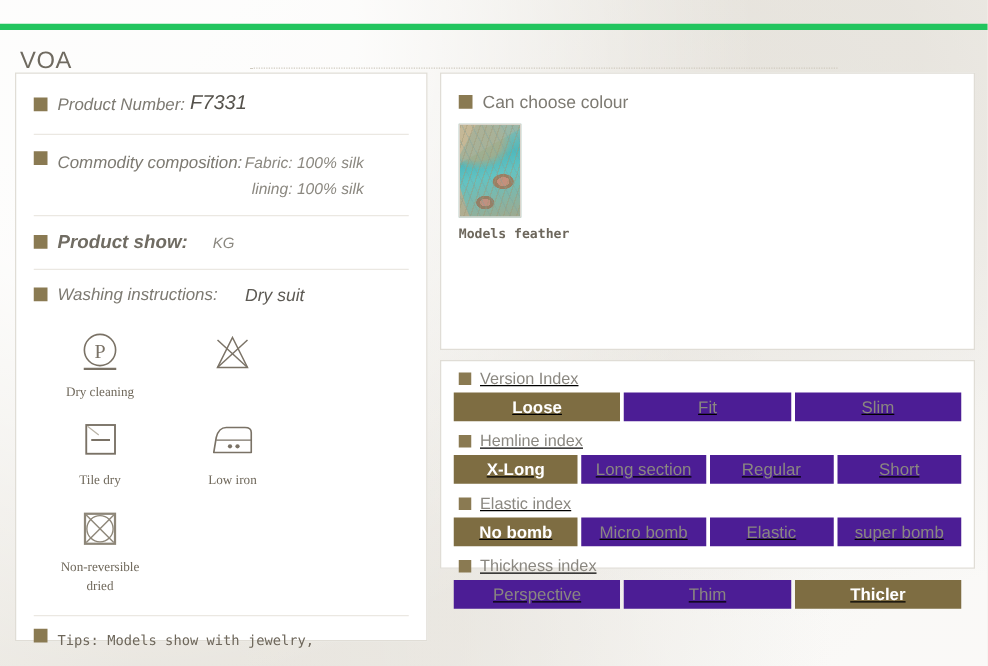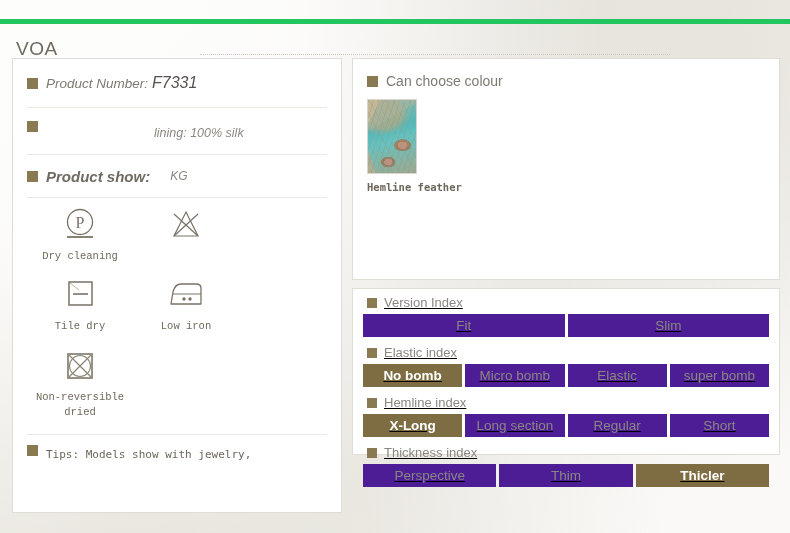--- a/index.html
+++ b/index.html
@@ -104,21 +104,21 @@
     color: #5d5a54;
     font-size: 14.5px;
   }
   .r-prodnum { height: 48px; align-items: center; }
   .r-prodnum .row-value { font-size: 16px; color: #55524c; margin-left: 4px; }
 
   .r-comp { padding-top: 13px; padding-bottom: 13px; }
   .comp-block { display: flex; flex-direction: column; line-height: 1.3; }
   .comp-l1 { color: #7d7a72; font-size: 13.5px; }
   .comp-l1 .small { font-size: 12.5px; color: #8b8880; margin-left: 2px; }
-  .comp-l2 { color: #8b8880; font-size: 12.5px; margin-left: 108px; margin-top: 4px; }
+  .comp-l2 { color: #8b8880; font-size: 12.5px; margin-left: 108px; margin-top: 4px; text-align: right; }
 
   .r-heavy { height: 42px; align-items: center; }
   .r-heavy .heavy-label { color: #706c63; font-size: 15px; font-weight: bold; }
   .r-heavy .heavy-unit  { color: #8b8880; font-size: 12px; margin-left: 20px; }
 
   .r-wash { height: 40px; align-items: center; }
   .r-wash .wash-value { color: #5d5a54; font-size: 14px; margin-left: 22px; }
 
   
   .care-grid {
@@ -133,21 +133,21 @@
     align-items: center;
     margin-bottom: 10px;
   }
   .care-item .glyph {
     height: 42px;
     display: flex;
     align-items: center;
     justify-content: center;
   }
   .care-item .caption {
-    font-family: Liberation Mono, monospace;
+    font-family: Liberation Serif, serif;
     font-size: 10.5px;
     color: #70695c;
     text-align: center;
     line-height: 1.45;
     margin-top: 3px;
     white-space: pre-line;
   }
 
   
   .tips-wrap { padding: 10px 14px 0 14px; display: flex; align-items: flex-start; }
@@ -253,34 +253,42 @@
       <span class="bullet"></span>
       <span class="row-label">Product Number:</span>
       <span class="row-value">F7331</span>
     </div>
 
     <div class="divider"></div>
 
     <div class="row r-comp">
       <span class="bullet"></span>
       <span class="comp-block">
+        <span class="comp-l1">
+          <span>Commodity composition</span><span>:</span><span class="small">Fabric:  100%  silk</span>
+        </span>
         <span class="comp-l2">lining:  100%  silk</span>
       </span>
     </div>
 
     <div class="divider"></div>
 
     <div class="row r-heavy">
       <span class="bullet"></span>
       <span class="heavy-label">Product  show:</span>
       <span class="heavy-unit">KG</span>
     </div>
 
     <div class="divider"></div>
 
+    <div class="row r-wash">
+      <span class="bullet"></span>
+      <span class="row-label">Washing instructions:</span>
+      <span class="wash-value">Dry suit</span>
+    </div>
 
     <div class="care-grid">
 
       <div class="care-item">
         <span class="glyph">
           <svg width="40" height="40" viewBox="0 0 40 40">
             <circle cx="20" cy="17" r="12.5" fill="none" stroke="#7a7266" stroke-width="1.3"></circle>
             <text x="20" y="23" font-family="Liberation Serif, serif" font-size="16" fill="#7a7266" text-anchor="middle">P</text>
             <line x1="7" y1="32" x2="33" y2="32" stroke="#7a7266" stroke-width="1.8"></line>
           </svg>
@@ -352,68 +360,69 @@
     <div class="panel-head">
       <span class="bullet"></span>
       <span class="title">Can choose colour</span>
     </div>
     <div class="swatch-wrap">
       <div>
         <div class="swatch">
           <div class="streaks"></div>
           <div class="streaks2"></div>
         </div>
-        <div class="swatch-label">Hemline  feather</div>
+        <div class="swatch-label">Models  feather</div>
       </div>
     </div>
   </div>
 
   <div class="panel panel-index">
     <div class="index-block">
 
       <div>
         <div class="index-head">
           <span class="bullet sm"></span>
           <span class="title">Version Index</span>
         </div>
         <div class="index-row">
+          <div class="chip active">Loose</div>
           <div class="chip">Fit</div>
           <div class="chip">Slim</div>
+        </div>
+      </div>
+
+      <div>
+        <div class="index-head">
+          <span class="bullet sm"></span>
+          <span class="title">Hemline index</span>
+        </div>
+        <div class="index-row">
+          <div class="chip active">X-Long</div>
+          <div class="chip">Long  section</div>
+          <div class="chip">Regular</div>
+          <div class="chip">Short</div>
         </div>
       </div>
 
       <div>
         <div class="index-head">
           <span class="bullet sm"></span>
           <span class="title">Elastic index</span>
         </div>
         <div class="index-row">
           <div class="chip active">No  bomb</div>
           <div class="chip">Micro  bomb</div>
           <div class="chip">Elastic</div>
           <div class="chip">super  bomb</div>
         </div>
       </div>
 
       <div>
         <div class="index-head">
           <span class="bullet sm"></span>
-          <span class="title">Hemline index</span>
-        </div>
-        <div class="index-row">
-          <div class="chip active">X-Long</div>
-          <div class="chip">Long  section</div>
-          <div class="chip">Regular</div>
-          <div class="chip">Short</div>
-        </div>
-      </div>
-
-      <div>
-        <div class="index-head">
-          <span class="bullet sm"></span>
           <span class="title">Thickness index</span>
         </div>
         <div class="index-row">
           <div class="chip">Perspective</div>
           <div class="chip">Thim</div>
           <div class="chip active">Thicler</div>
         </div>
       </div>
 
     </div>

